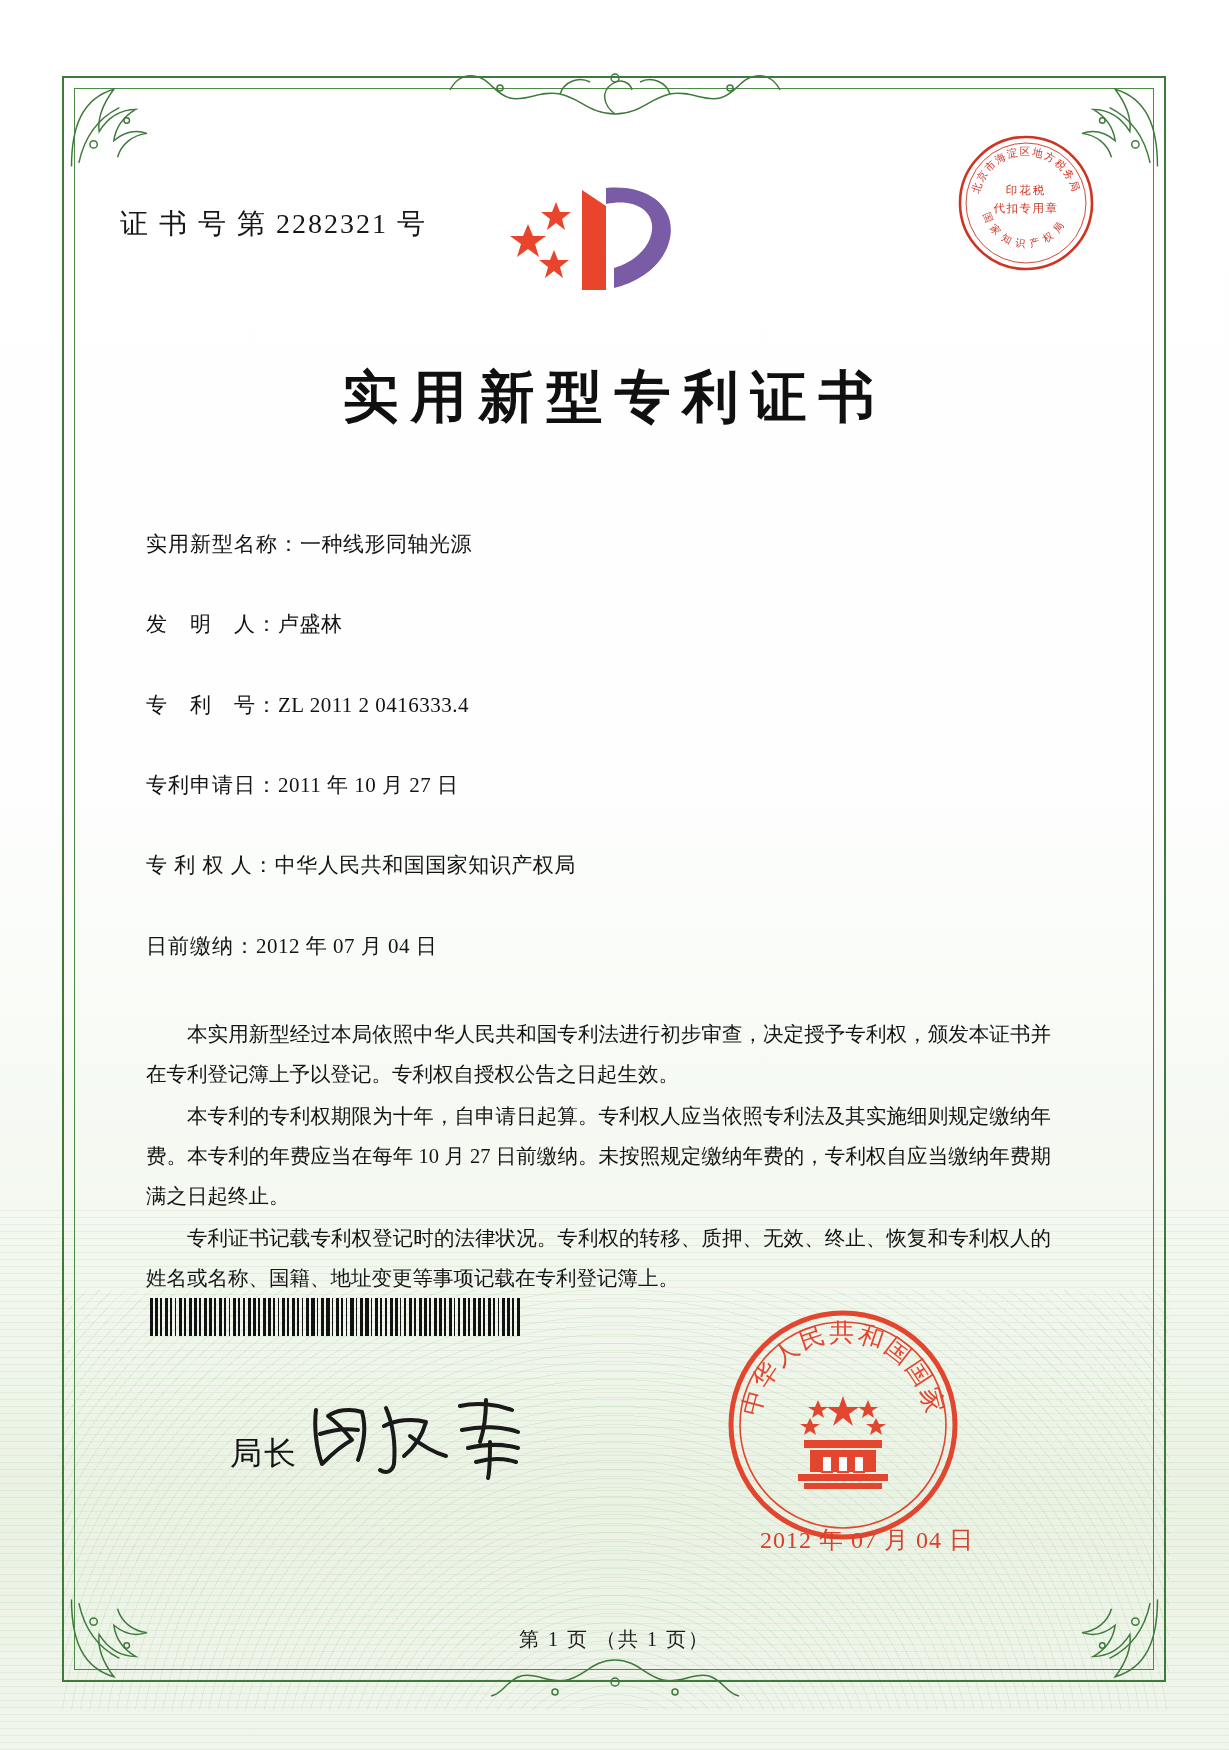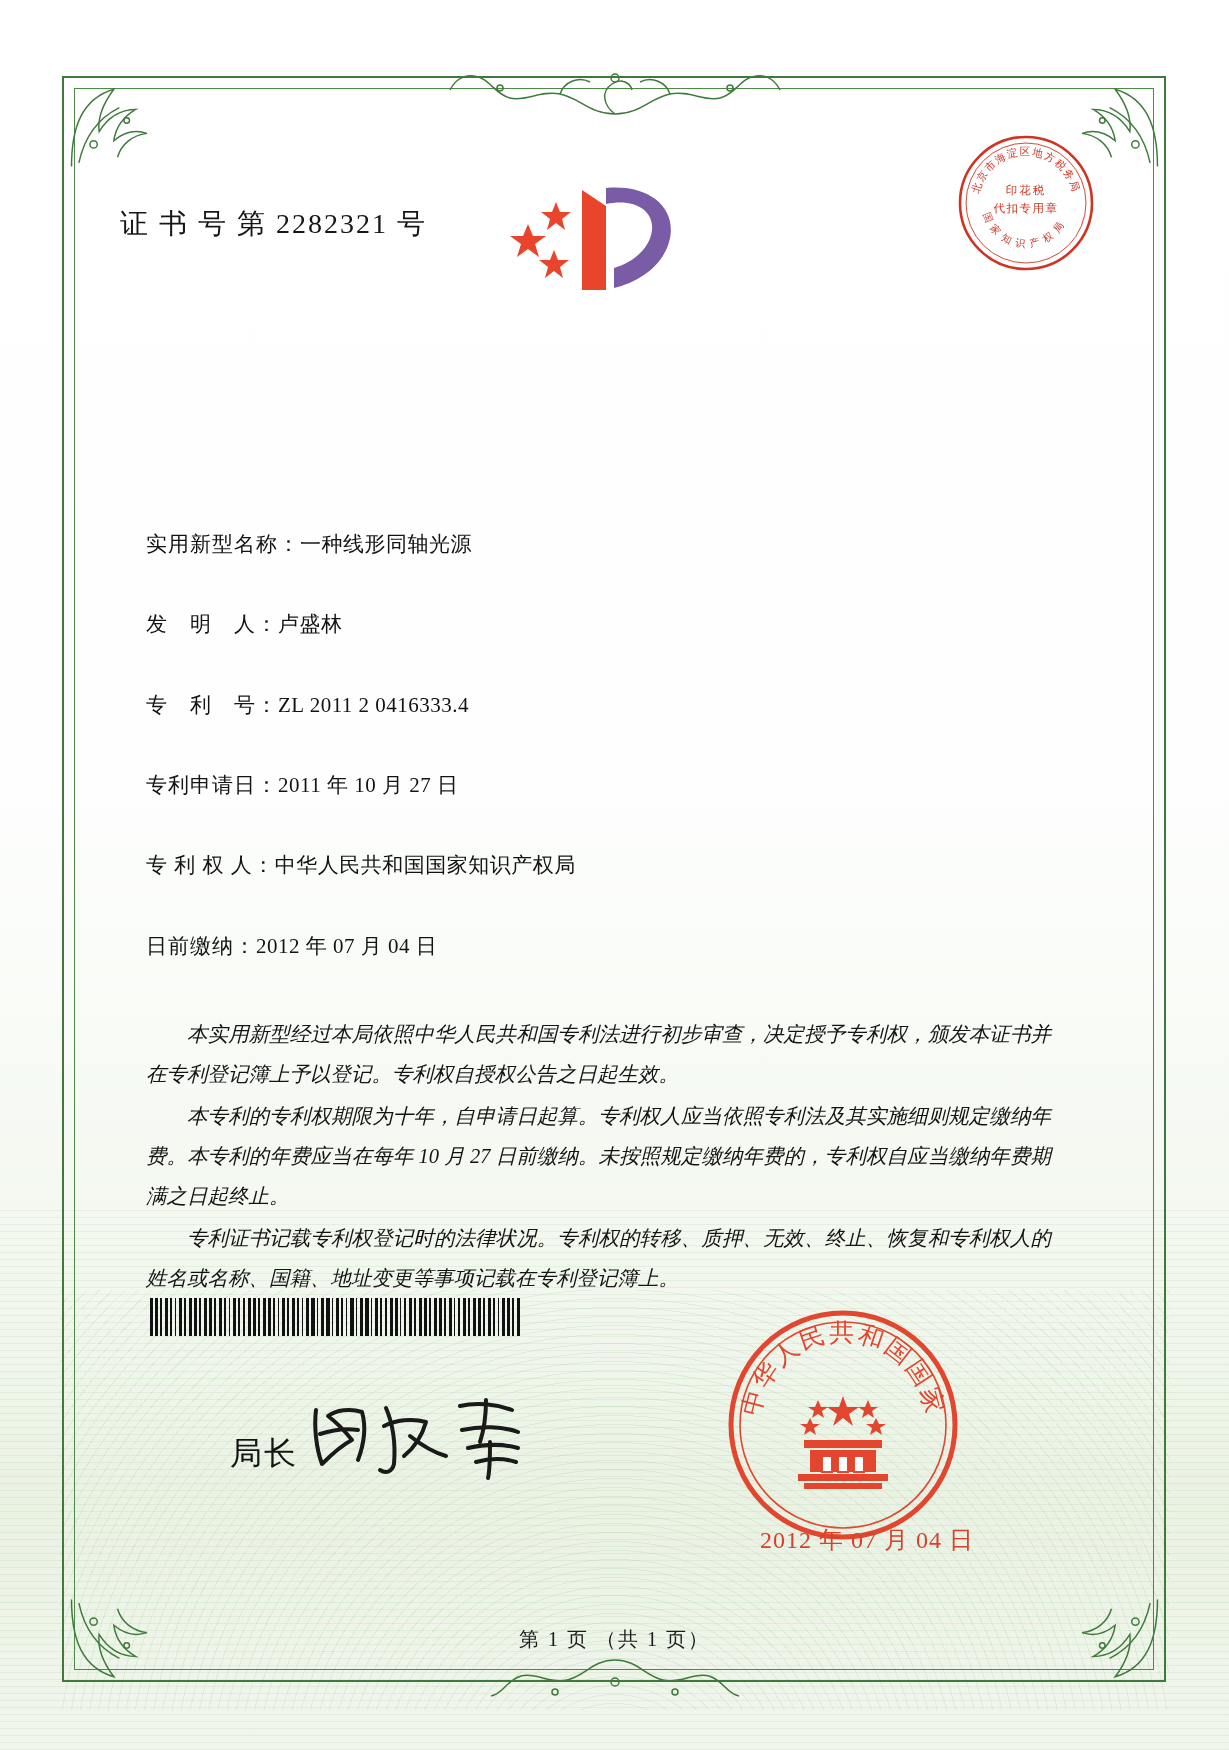--- a/index.html
+++ b/index.html
@@ -167,21 +167,20 @@
   
   .body-text {
     position: absolute;
     left: 146px;
     top: 1015px;
     width: 905px;
     font-size: 20.5px;
     line-height: 1.95;
     color: #141414;
     text-align: justify;
-    font-style: italic;
   }
   .body-text p {
     margin: 0 0 2px 0;
     text-indent: 2em;
   }
 
   
   .barcode {
     position: absolute;
     left: 150px;
@@ -355,20 +354,21 @@
       <g fill="#e8452c">
         <polygon points="18,52 23,64 36,64 25,72 29,85 18,77 7,85 11,72 0,64 13,64"></polygon>
         <polygon points="46,30 50,40 61,40 52,47 55,58 46,51 37,58 40,47 31,40 42,40"></polygon>
         <polygon points="44,78 48,88 59,88 50,95 53,106 44,99 35,106 38,95 29,88 40,88"></polygon>
       </g>
       <path d="M72 118 L72 18 L96 34 L96 118 Z" fill="#e8452c"></path>
       <path d="M96 16 C140 12 166 36 160 66 C155 92 130 110 104 116 L104 96 C124 90 140 76 142 58 C144 38 124 26 96 32 Z" fill="#7a5ba6"></path>
     </svg>
   </div>
 
+  <div class="title">实用新型专利证书</div>
 
   <div class="fields">
     <div class="field">
       <span class="lbl">实用新型名称：</span><span class="val">一种线形同轴光源</span>
     </div>
     <div class="field">
       <span class="lbl">发　明　人：</span><span class="val">卢盛林</span>
     </div>
     <div class="field">
       <span class="lbl">专　利　号：</span><span class="val">ZL 2011 2 0416333.4</span>

